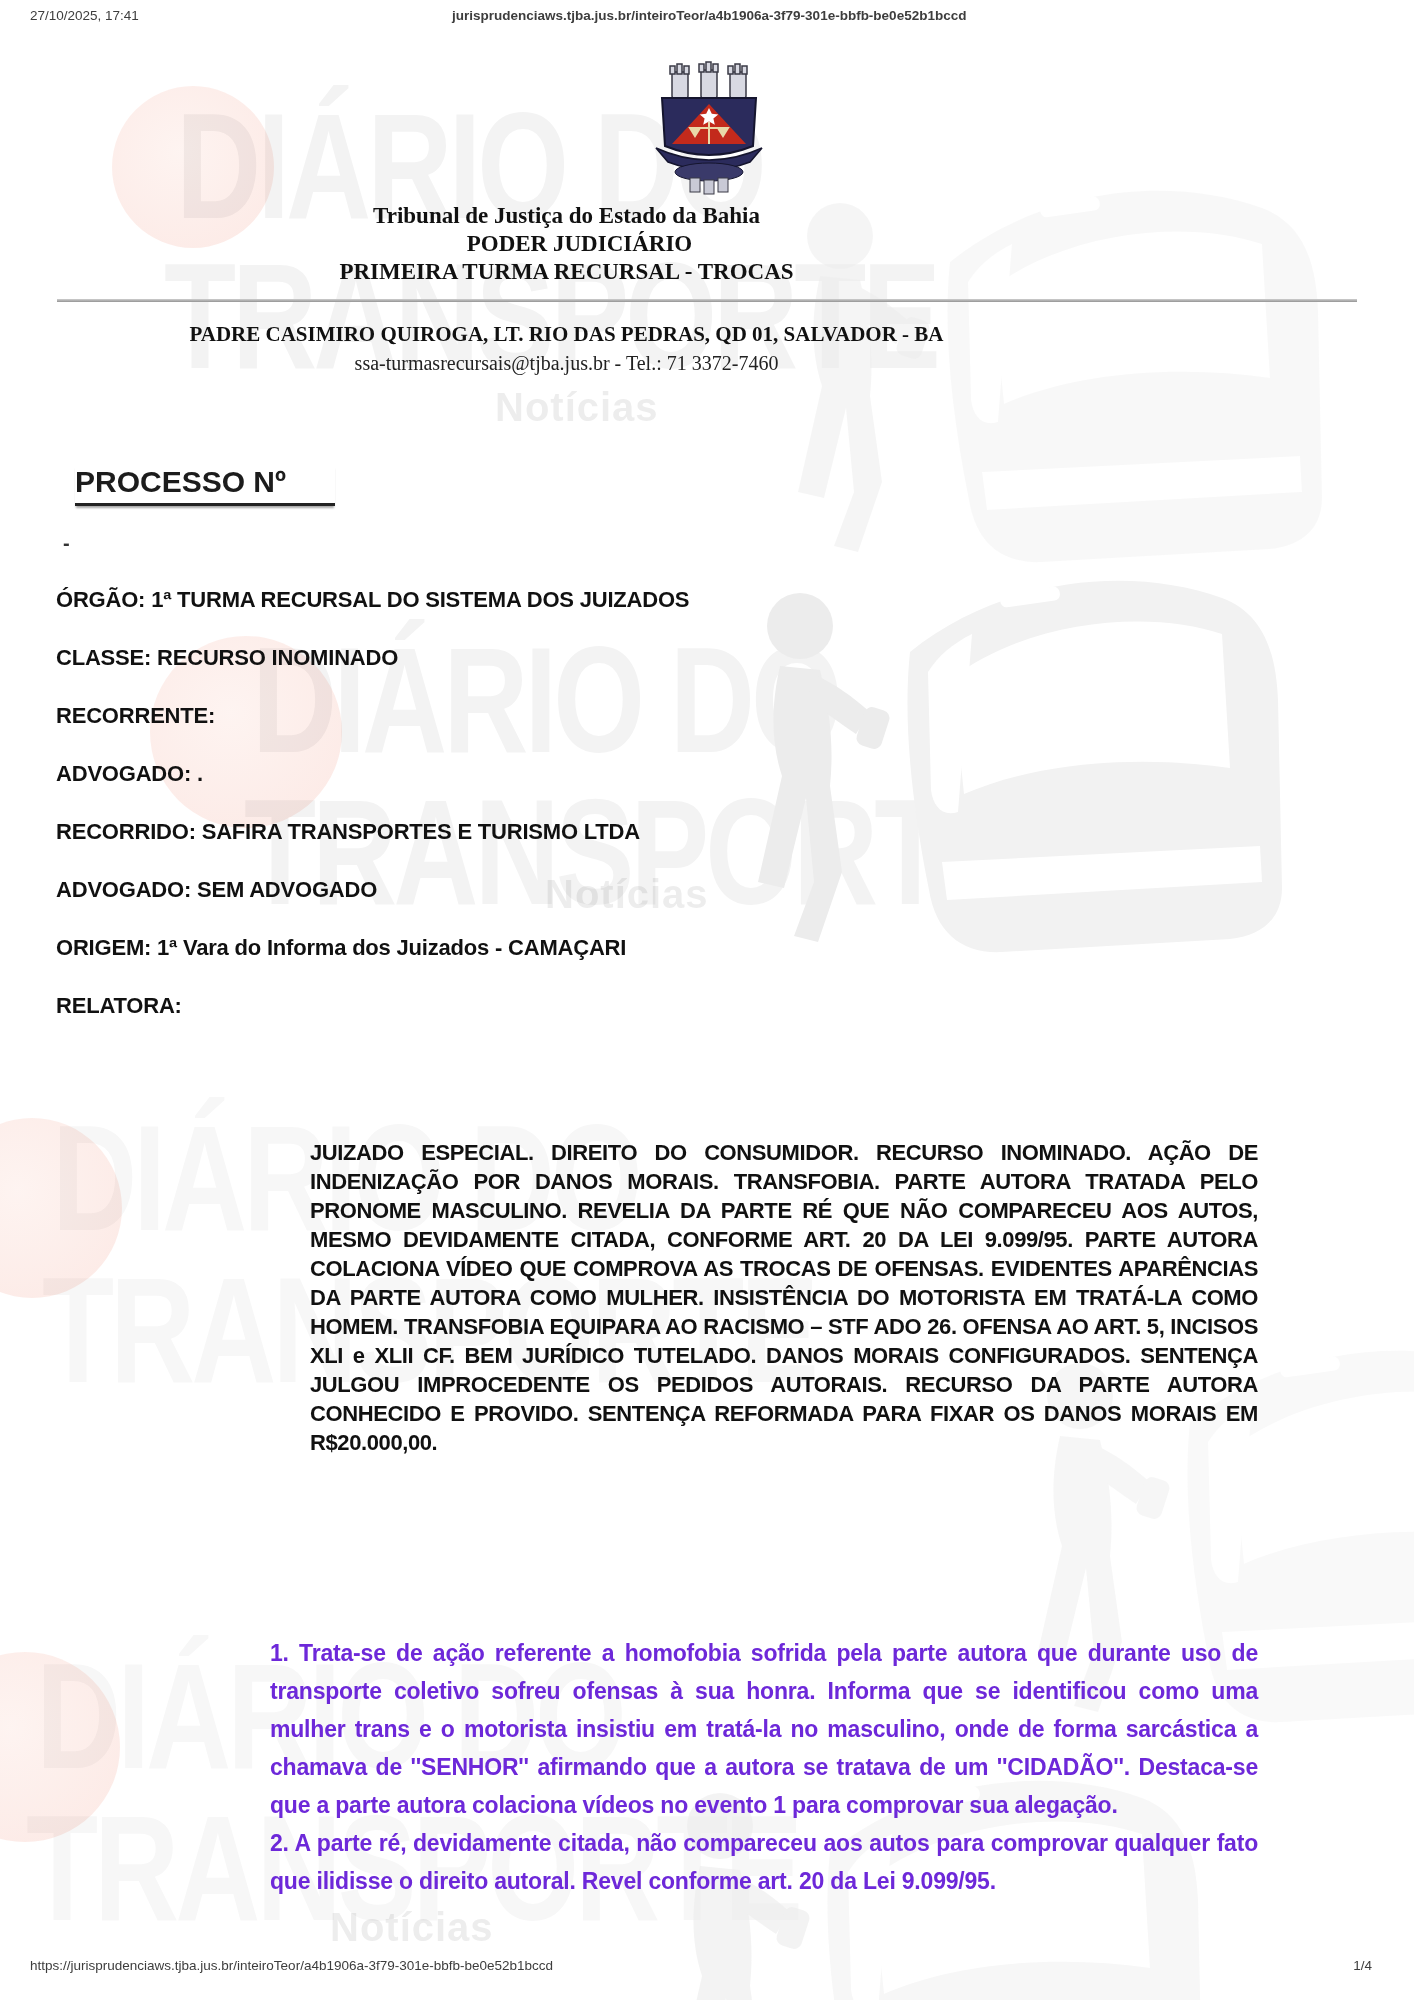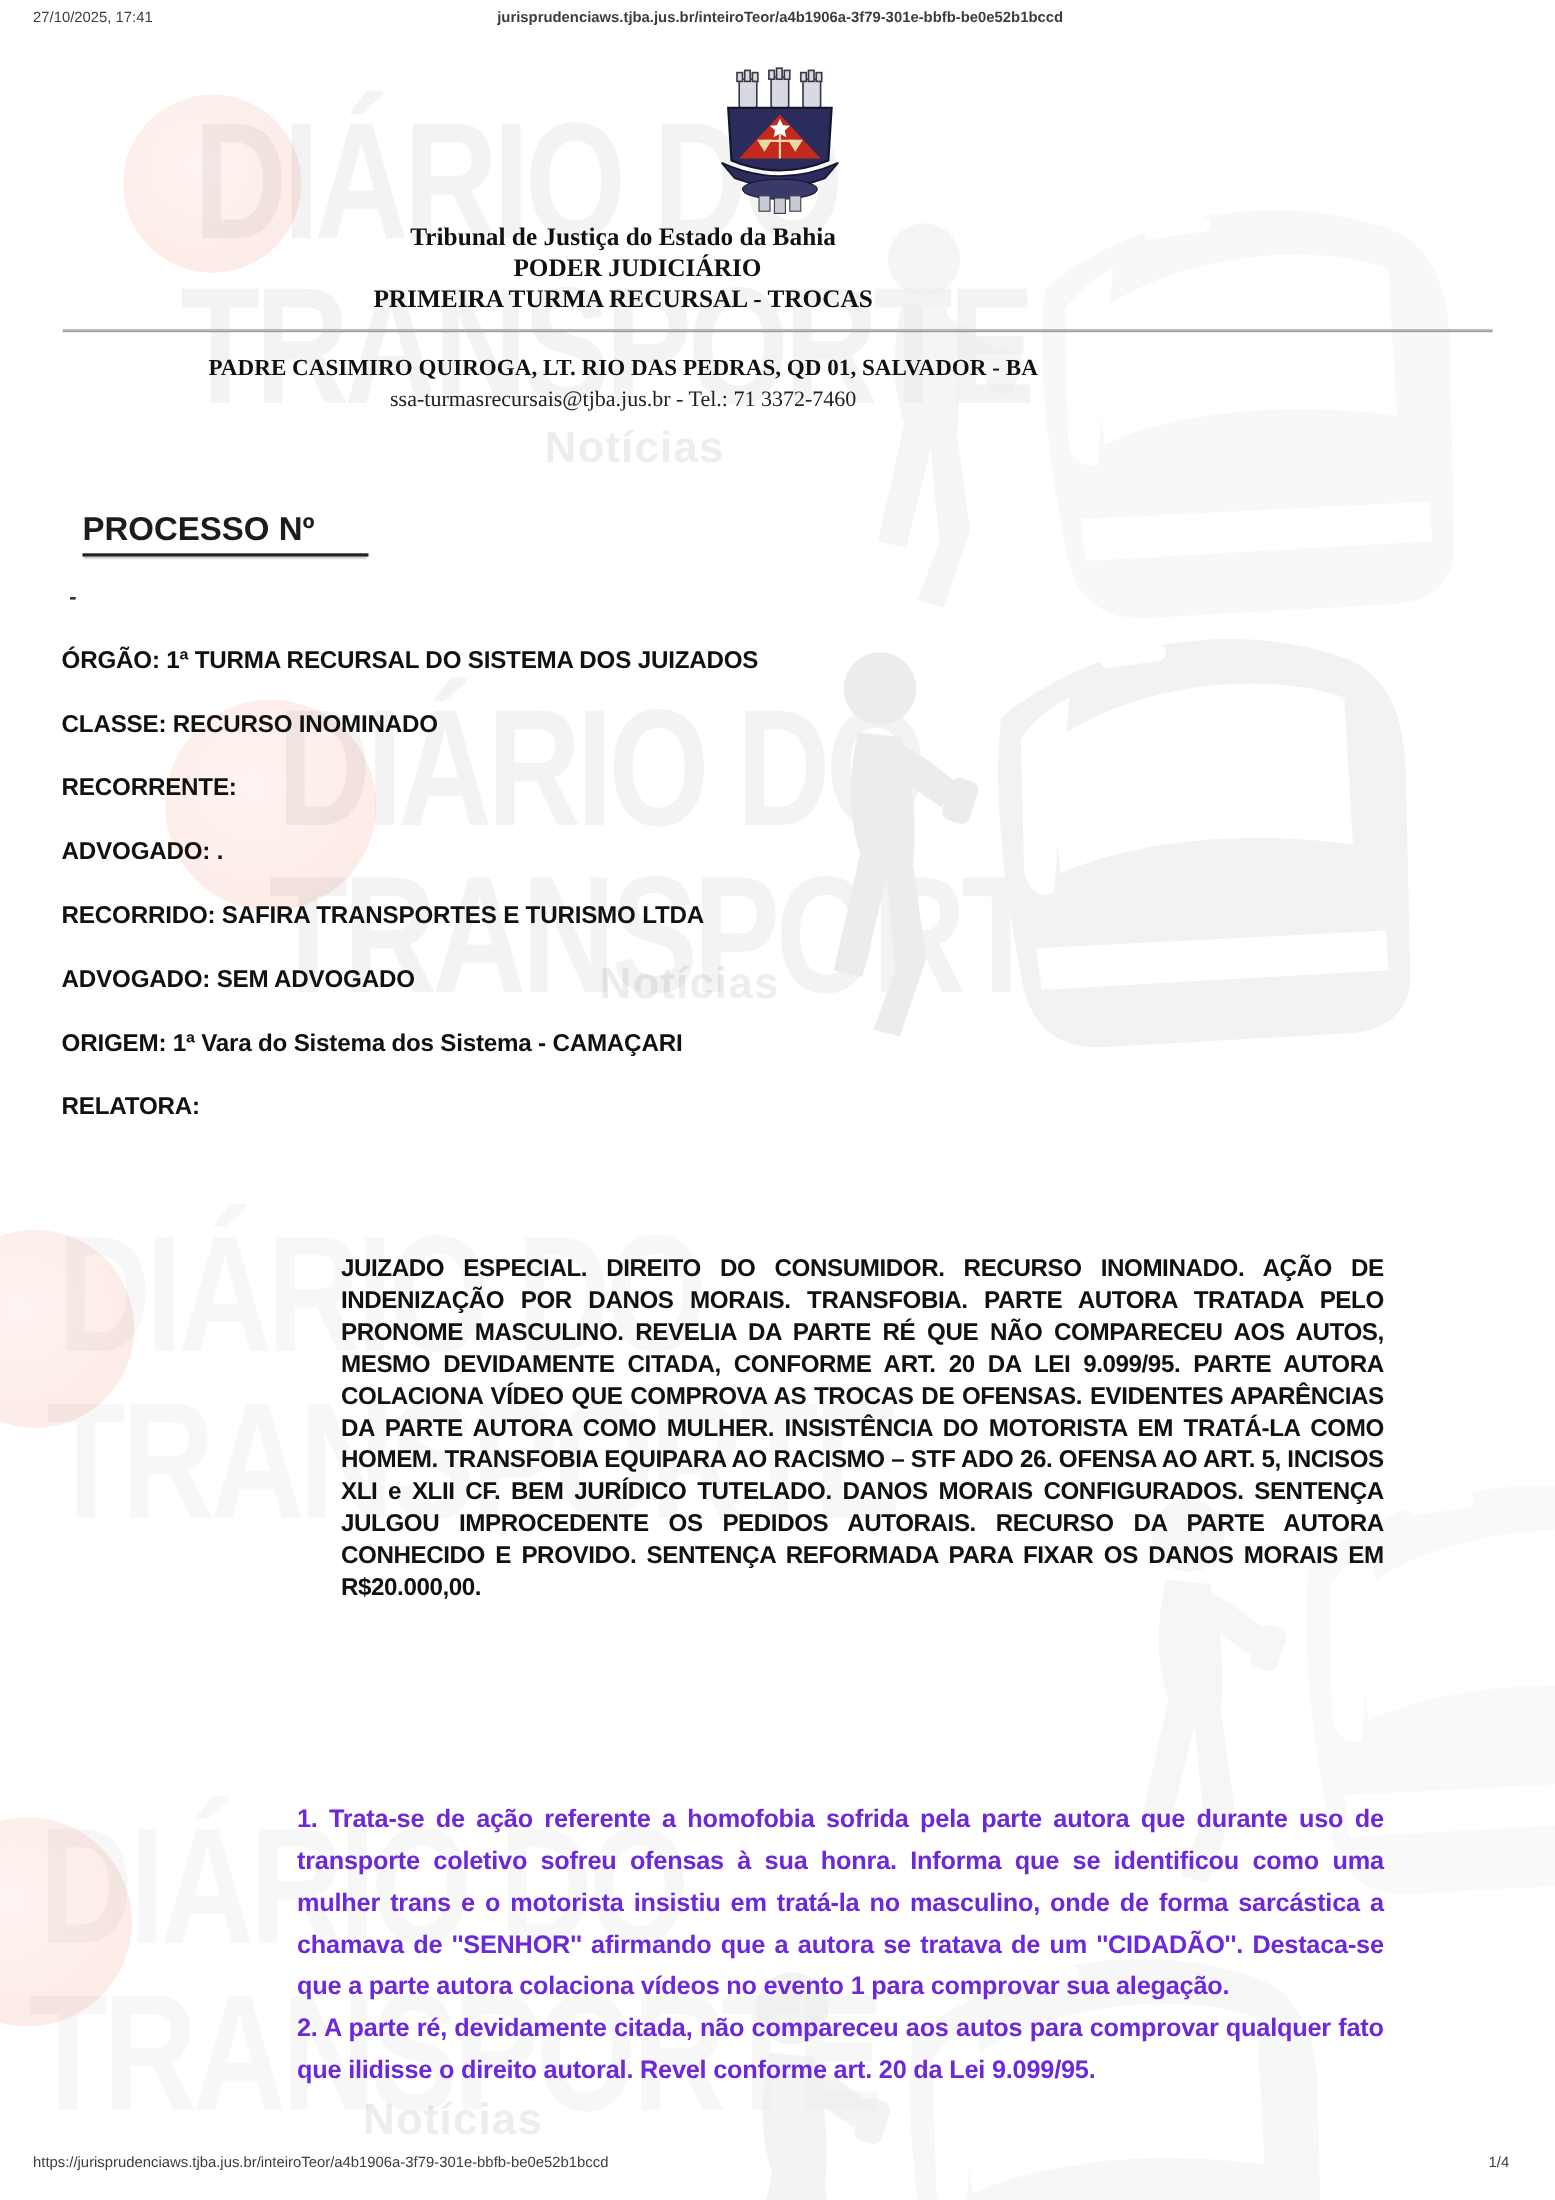--- a/index.html
+++ b/index.html
@@ -167,21 +167,21 @@
   </div>
   <div class="doc redact-dash" style="left:63px;top:532px;">-</div>
 
   <div class="fields">
     <div class="field-row">ÓRGÃO: 1ª TURMA RECURSAL DO SISTEMA DOS JUIZADOS</div>
     <div class="field-row">CLASSE: RECURSO INOMINADO</div>
     <div class="field-row">RECORRENTE:</div>
     <div class="field-row">ADVOGADO: .</div>
     <div class="field-row">RECORRIDO: SAFIRA TRANSPORTES E TURISMO LTDA</div>
     <div class="field-row">ADVOGADO: SEM ADVOGADO</div>
-    <div class="field-row">ORIGEM: 1ª Vara do Sistema dos Sistema - CAMAÇARI</div>
+    <div class="field-row">ORIGEM: 1ª Vara do Informa dos Juizados - CAMAÇARI</div>
     <div class="field-row">RELATORA:</div>
   </div>
 
   <div class="ementa">JUIZADO ESPECIAL. DIREITO DO CONSUMIDOR. RECURSO INOMINADO. AÇÃO DE INDENIZAÇÃO POR DANOS MORAIS. TRANSFOBIA. PARTE AUTORA TRATADA PELO PRONOME MASCULINO. REVELIA DA PARTE RÉ QUE NÃO COMPARECEU AOS AUTOS, MESMO DEVIDAMENTE CITADA, CONFORME ART. 20 DA LEI 9.099/95. PARTE AUTORA COLACIONA VÍDEO QUE COMPROVA AS TROCAS DE OFENSAS. EVIDENTES APARÊNCIAS DA PARTE AUTORA COMO MULHER. INSISTÊNCIA DO MOTORISTA EM TRATÁ-LA COMO HOMEM. TRANSFOBIA EQUIPARA AO RACISMO – STF ADO 26. OFENSA AO ART. 5, INCISOS XLI e XLII CF. BEM JURÍDICO TUTELADO. DANOS MORAIS CONFIGURADOS. SENTENÇA JULGOU IMPROCEDENTE OS PEDIDOS AUTORAIS. RECURSO DA PARTE AUTORA CONHECIDO E PROVIDO. SENTENÇA REFORMADA PARA FIXAR OS DANOS MORAIS EM R$20.000,00.</div>
 
   <div class="bodytext">
     <p>1. Trata-se de ação referente a homofobia sofrida pela parte autora que durante uso de transporte coletivo sofreu ofensas à sua honra. Informa que se identificou como uma mulher trans e o motorista insistiu em tratá-la no masculino, onde de forma sarcástica a chamava de ''SENHOR'' afirmando que a autora se tratava de um ''CIDADÃO''. Destaca-se que a parte autora colaciona vídeos no evento 1 para comprovar sua alegação.</p>
     <p>2. A parte ré, devidamente citada, não compareceu aos autos para comprovar qualquer fato que ilidisse o direito autoral. Revel conforme art. 20 da Lei 9.099/95.</p>
   </div>
 

